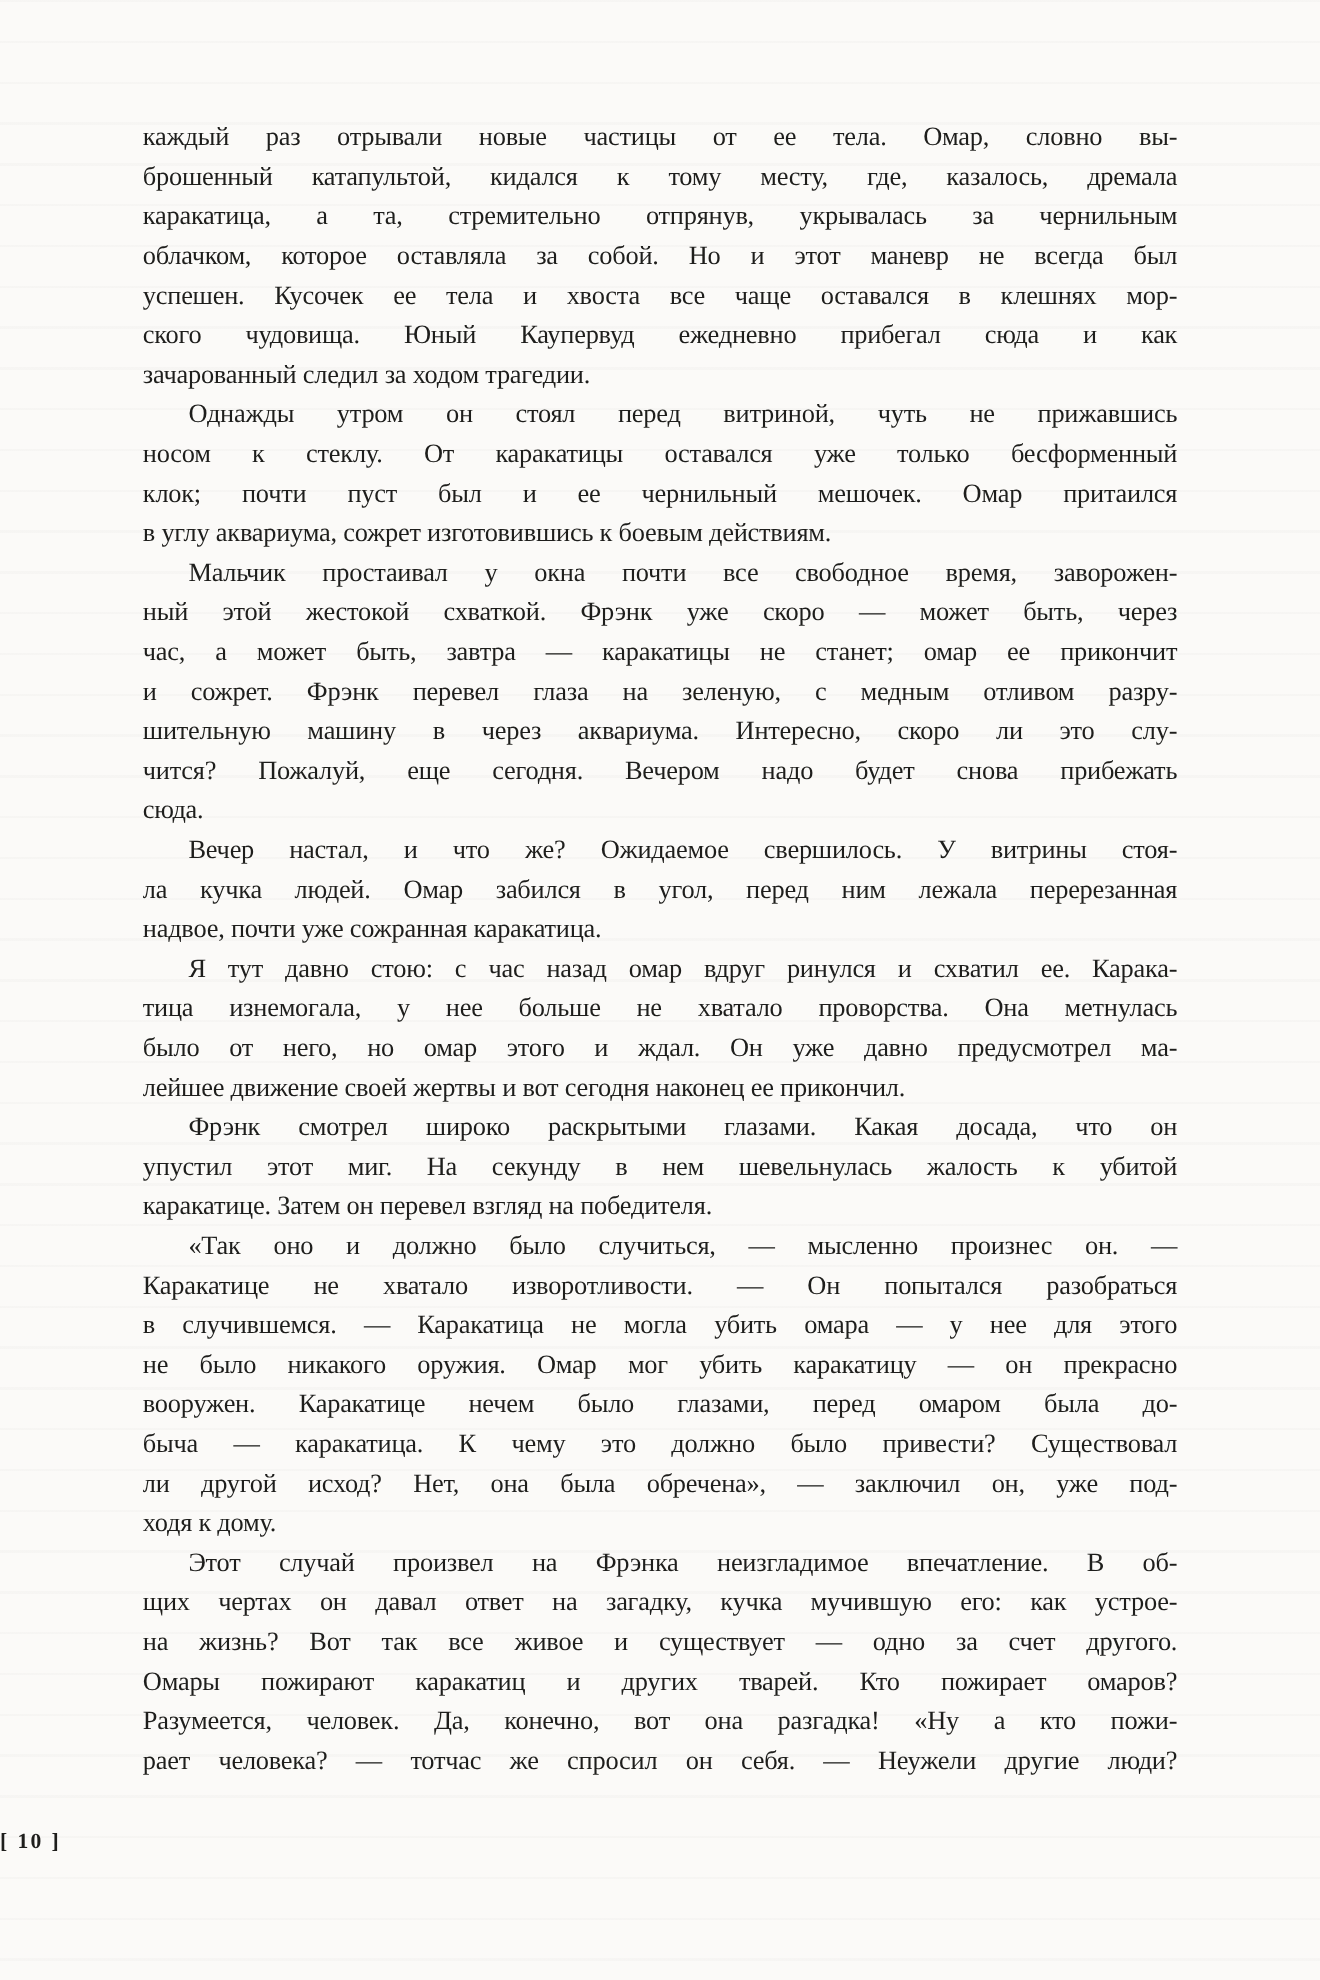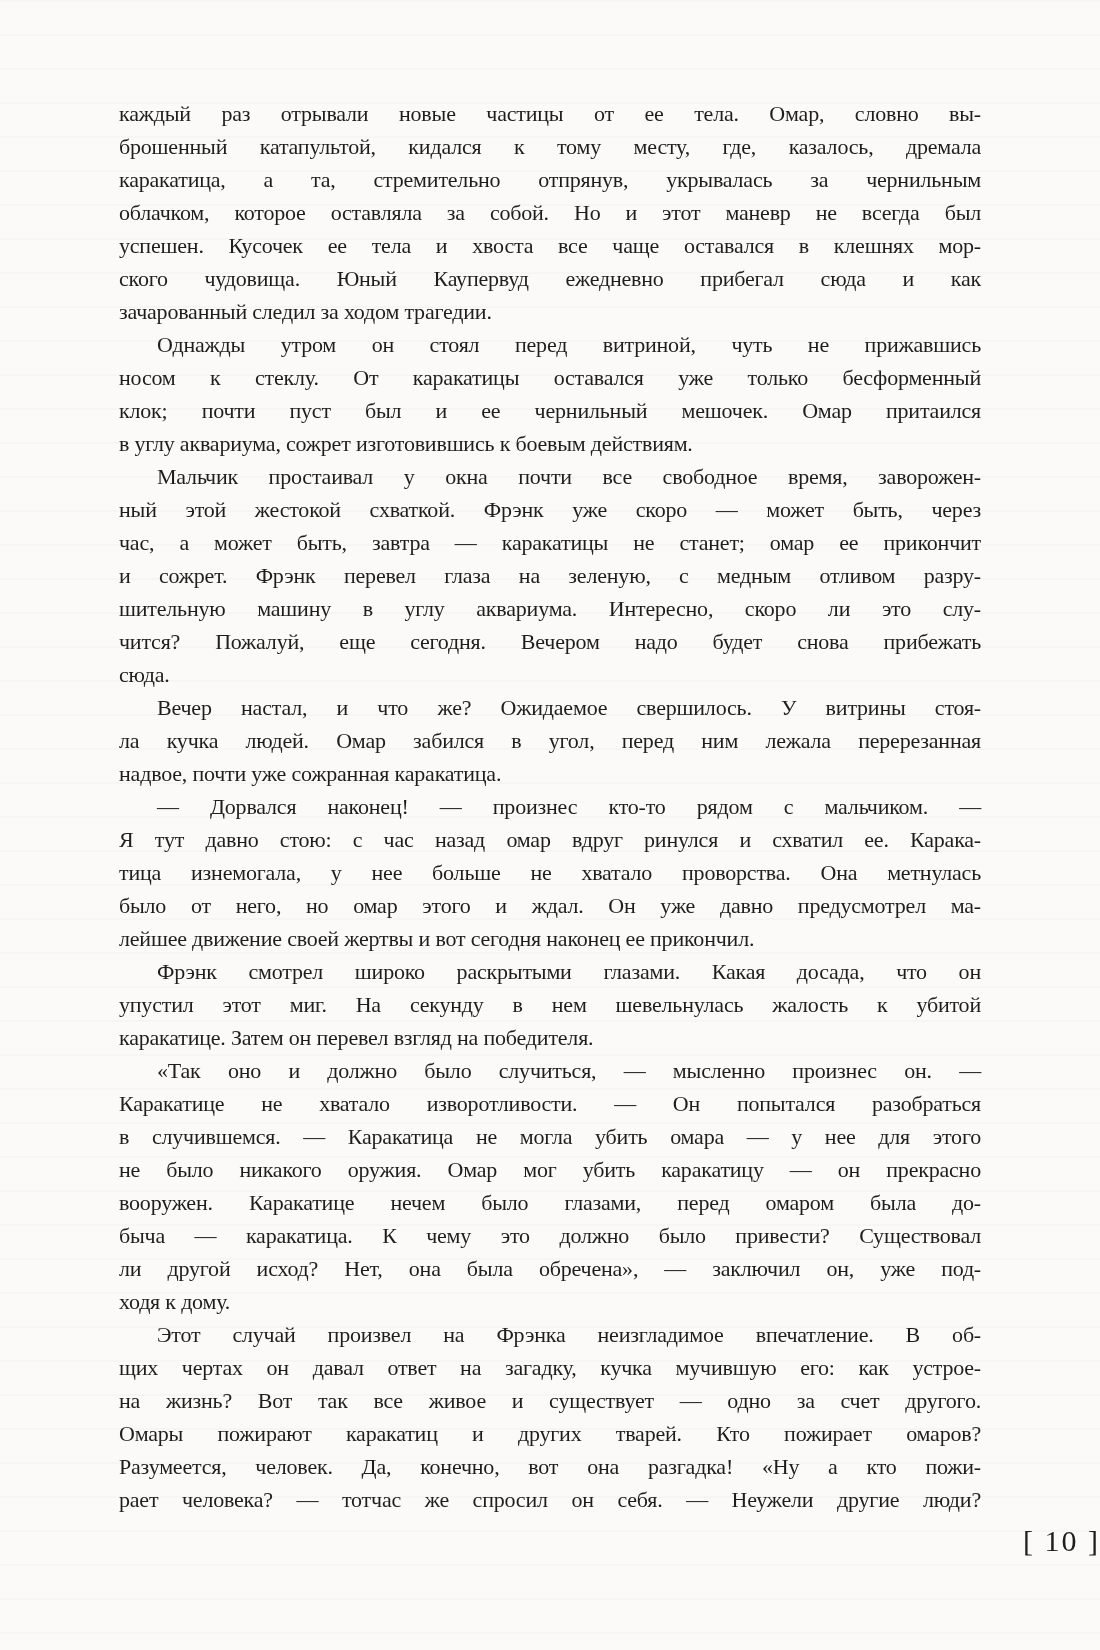--- a/index.html
+++ b/index.html
@@ -48,23 +48,23 @@
     text-indent: 38px;
   }
   .line.last {
     text-align-last: left;
   }
   .folio {
     position: absolute;
     left: 0;
     right: 0;
     top: 1524px;
-    text-align: right;
-    font-size: 30px;
-    font-weight: normal;
+    text-align: left;
+    font-size: 18px;
+    font-weight: bold;
     letter-spacing: 2px;
     color: #1e1e1c;
   }
 </style>
 </head>
 <body>
 
 <div class="page">
   <main class="text-block" id="text-block">
       <p class="para">
@@ -80,31 +80,30 @@
         <span class="line">Однажды утром он стоял перед витриной, чуть не прижавшись</span>
         <span class="line">носом к стеклу. От каракатицы оставался уже только бесформенный</span>
         <span class="line">клок; почти пуст был и ее чернильный мешочек. Омар притаился</span>
         <span class="line last">в углу аквариума, сожрет изготовившись к боевым действиям.</span>
       </p>
       <p class="para indent">
         <span class="line">Мальчик простаивал у окна почти все свободное время, заворожен-</span>
         <span class="line">ный этой жестокой схваткой. Фрэнк уже скоро — может быть, через</span>
         <span class="line">час, а может быть, завтра — каракатицы не станет; омар ее прикончит</span>
         <span class="line">и сожрет. Фрэнк перевел глаза на зеленую, с медным отливом разру-</span>
-        <span class="line">шительную машину в углу аквариума. Интересно, скоро ли это слу-</span>
+        <span class="line">шительную машину в через аквариума. Интересно, скоро ли это слу-</span>
         <span class="line">чится? Пожалуй, еще сегодня. Вечером надо будет снова прибежать</span>
         <span class="line last">сюда.</span>
       </p>
       <p class="para indent">
         <span class="line">Вечер настал, и что же? Ожидаемое свершилось. У витрины стоя-</span>
         <span class="line">ла кучка людей. Омар забился в угол, перед ним лежала перерезанная</span>
         <span class="line last">надвое, почти уже сожранная каракатица.</span>
       </p>
       <p class="para indent">
-        <span class="line">— Дорвался наконец! — произнес кто-то рядом с мальчиком. —</span>
         <span class="line">Я тут давно стою: с час назад омар вдруг ринулся и схватил ее. Карака-</span>
         <span class="line">тица изнемогала, у нее больше не хватало проворства. Она метнулась</span>
         <span class="line">было от него, но омар этого и ждал. Он уже давно предусмотрел ма-</span>
         <span class="line last">лейшее движение своей жертвы и вот сегодня наконец ее прикончил.</span>
       </p>
       <p class="para indent">
         <span class="line">Фрэнк смотрел широко раскрытыми глазами. Какая досада, что он</span>
         <span class="line">упустил этот миг. На секунду в нем шевельнулась жалость к убитой</span>
         <span class="line last">каракатице. Затем он перевел взгляд на победителя.</span>
       </p>

